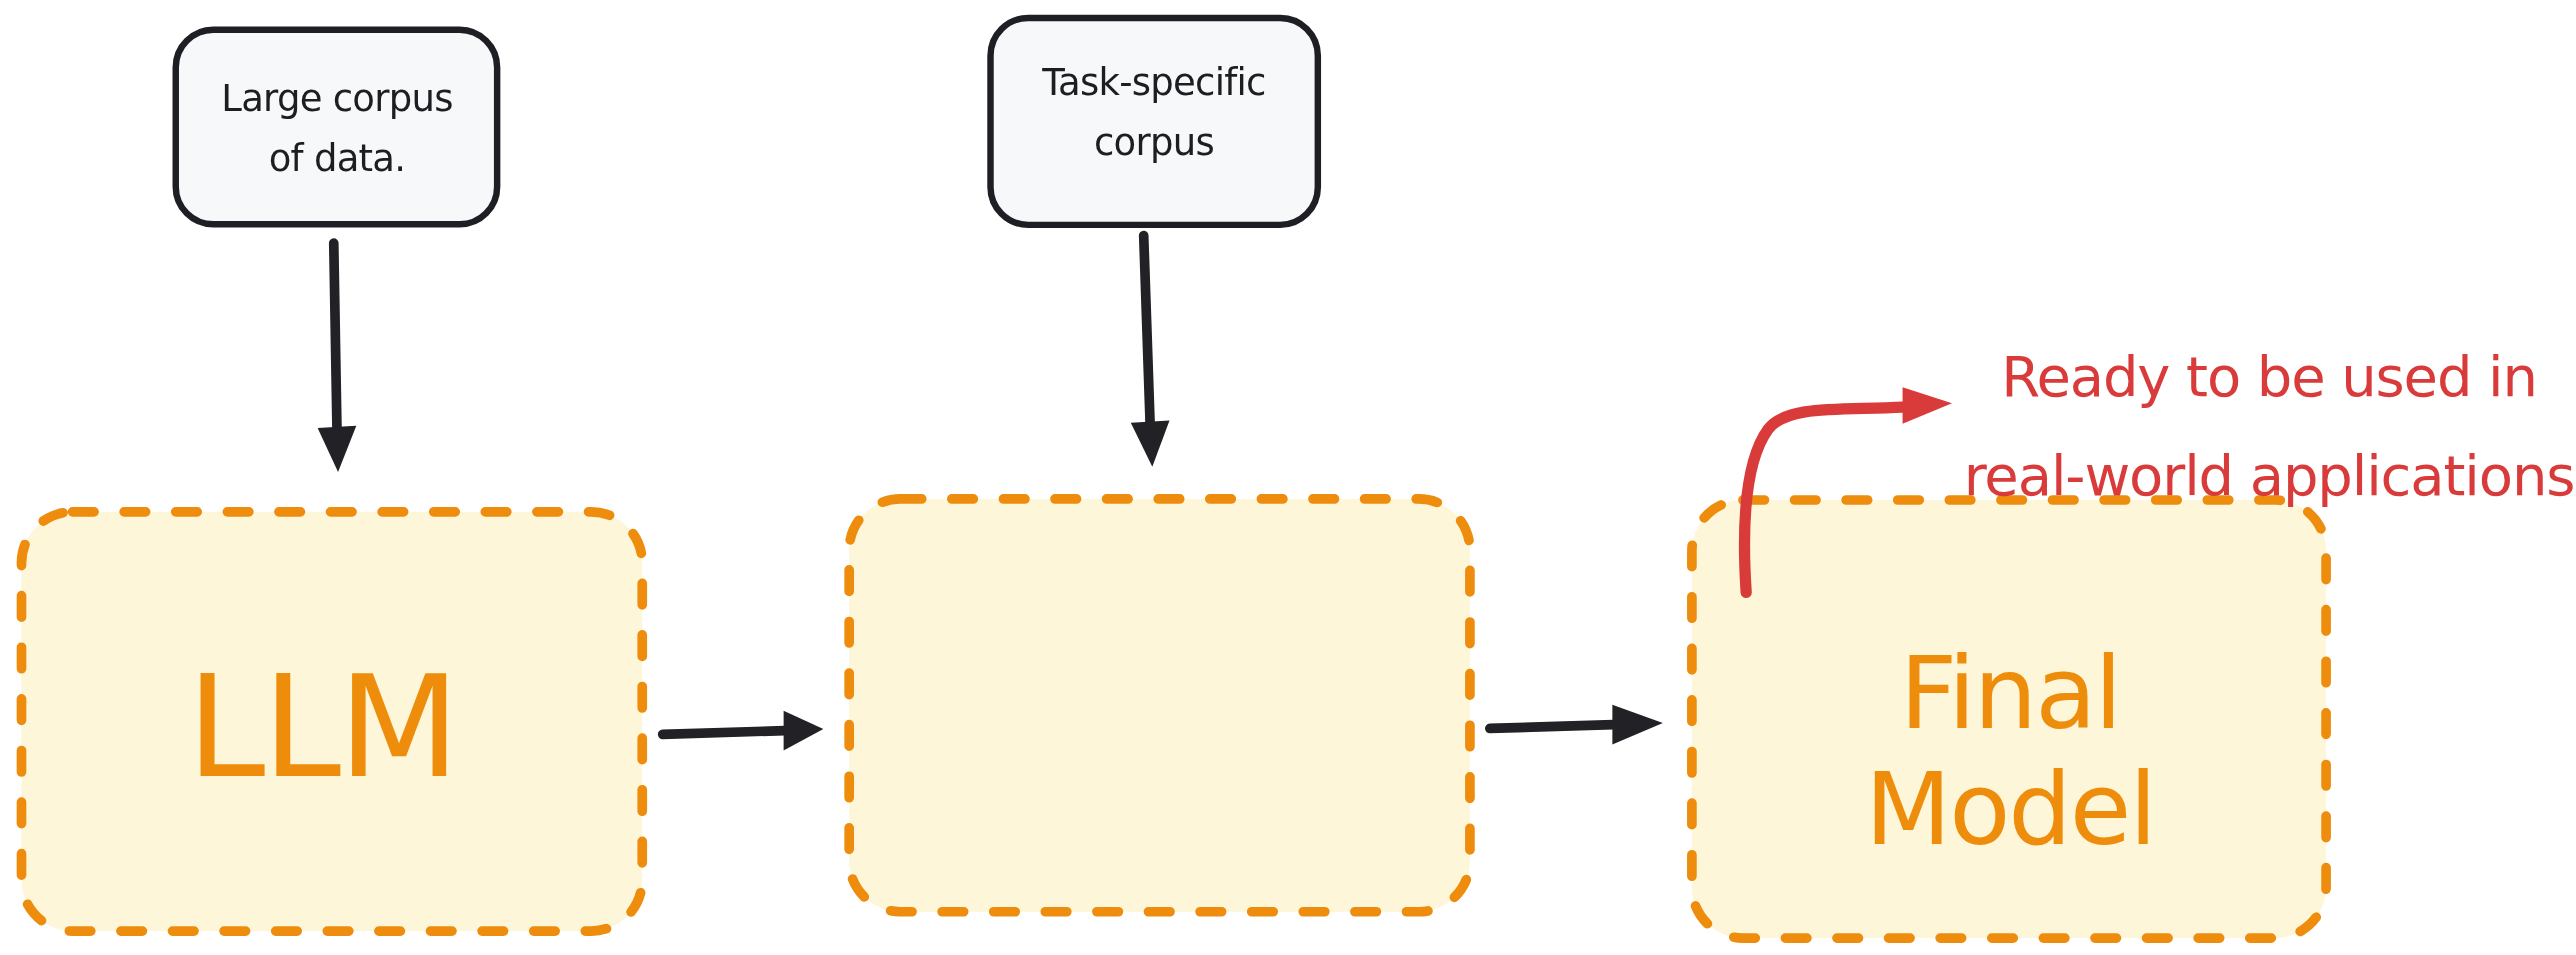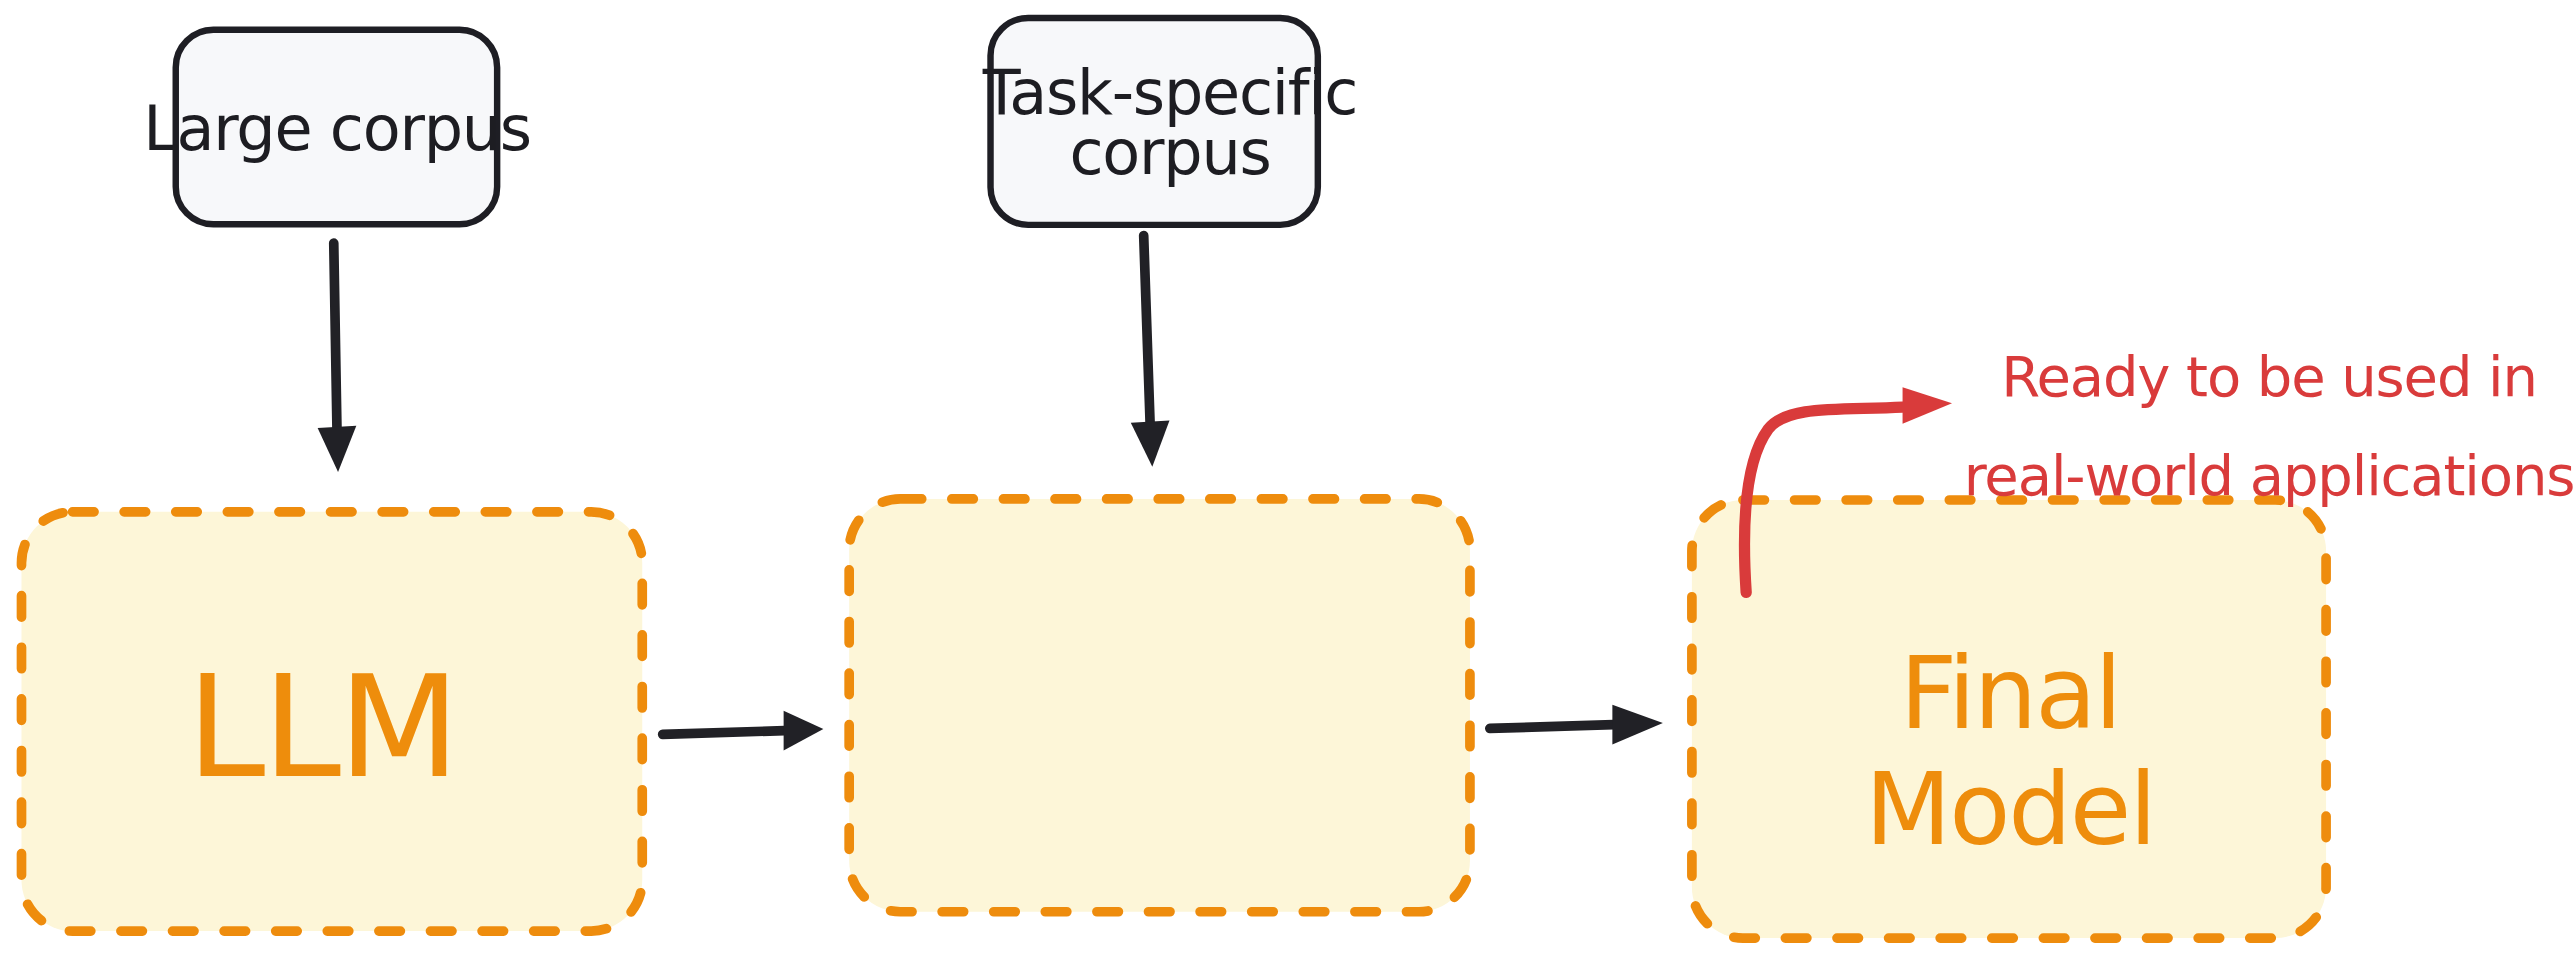--- a/index.html
+++ b/index.html
@@ -24,21 +24,21 @@
   #diagram-svg{position:absolute;left:0;top:0;}
   .label{
     position:absolute;
     transform:translate(-50%,-50%);
     text-align:center;
     white-space:nowrap;
     letter-spacing:-0.02em;
   }
   .label span{display:block;}
   .note-label{ 
-    font-size:62px;
+    font-size:37px;
     line-height:60px;
     color:var(--dark-text);
     font-weight:500;
   }
   .big-label{ 
     color:var(--orange-text);
     font-weight:500;
   }
   .llm-label{font-size:141px;line-height:141px;}
   .two-line-big{font-size:100px;line-height:116px;}
@@ -84,23 +84,24 @@
     </g>
 
     <g>
       <path d="M 3249 1102 C 3242 995 3243 862 3290 798 C 3325 752 3430 763 3540 757" style="stroke:var(--red);stroke-width:21;fill:none;stroke-linecap:round"></path>
       <polygon points="3632,750 3540,720 3540,788" style="fill:var(--red)"></polygon>
     </g>
   </svg>
 
   <div class="label note-label" style="left:337px;top:129px;">
     <span>Large corpus</span>
+    <span>of data.</span>
   </div>
 
-  <div class="label note-label" style="left:1154px;top:123px;margin-left:16px;">
+  <div class="label note-label" style="left:1154px;top:113px;">
     <span>Task-specific</span>
     <span>corpus</span>
   </div>
 
   <div class="label big-label llm-label" style="left:322px;top:727px;text-align:right;">LLM</div>
 
 
   <div class="label annotation-label" style="left:2269px;top:426px;">
     <span>Ready to be used in</span>
     <span>real-world applications</span>

